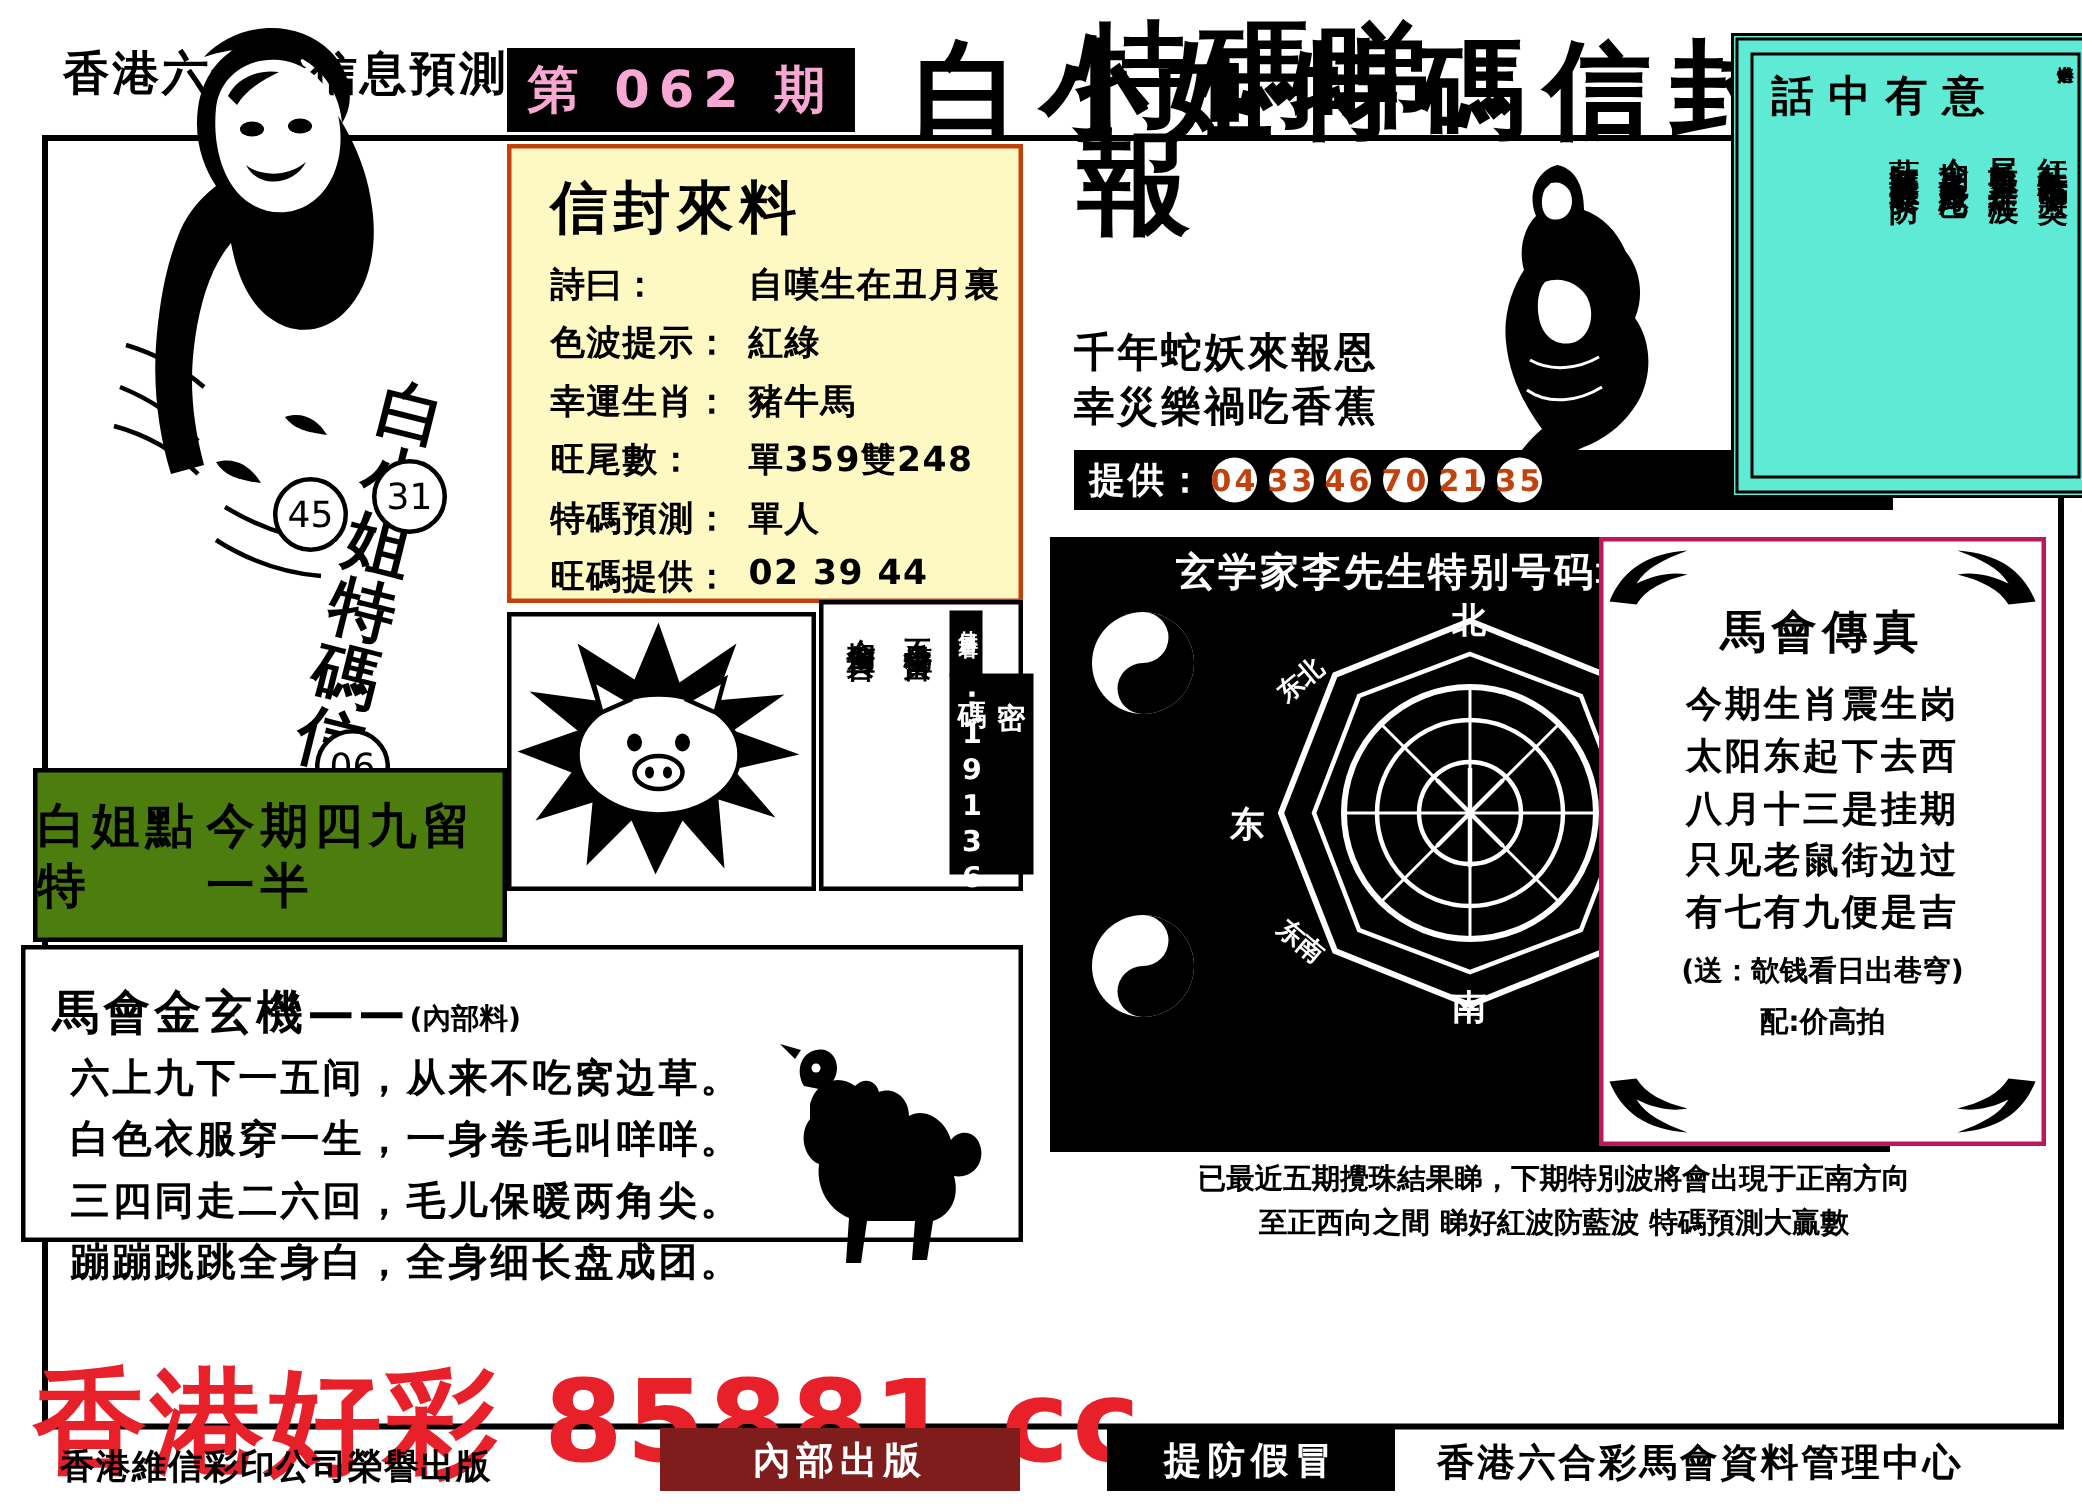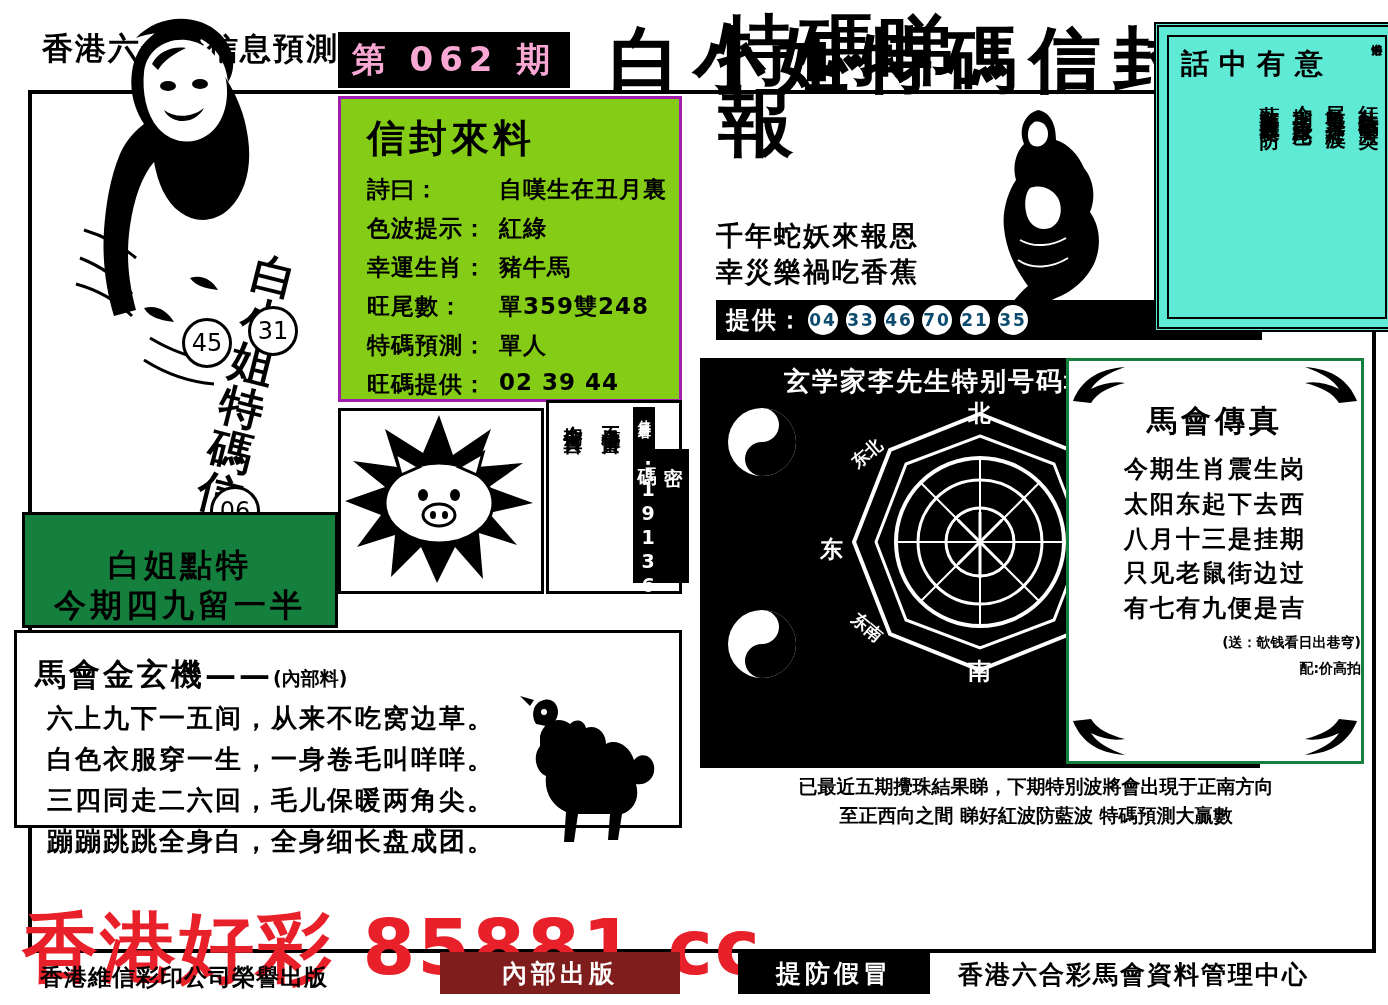--- a/index.html
+++ b/index.html
@@ -24,69 +24,69 @@
   .vtitle span{display:block;}
 
   .ball{position:absolute;width:44px;height:44px;border-radius:50%;border:3px solid #000;
         display:flex;align-items:center;justify-content:center;font-size:24px;font-weight:normal;background:#fff;}
 
   
   .issue{position:absolute;left:338px;top:32px;width:232px;height:56px;background:#000;color:#f9a8d4;
          display:flex;align-items:center;justify-content:center;font-size:34px;font-weight:bold;letter-spacing:6px;}
 
   
-  .envbox{position:absolute;left:338px;top:96px;width:338px;height:300px;border:3px solid #a21caf;background:#84cc16;}
+  .envbox{position:absolute;left:338px;top:96px;width:338px;height:300px;border:3px solid #c2410c;background:#fef9c3;}
   .envbox h3{margin:0;padding:14px 0 6px 26px;font-size:38px;font-weight:bold;letter-spacing:4px;}
   .envrow{display:flex;font-size:23px;font-weight:bold;padding:4px 0 4px 26px;letter-spacing:1px;}
   .envrow .k{min-width:132px;}
   .envrow .v{}
 
   
   .pigbox{position:absolute;left:338px;top:408px;width:200px;height:180px;border:3px solid #000;background:#fff;overflow:hidden;}
   .codebox{position:absolute;left:546px;top:400px;width:130px;height:188px;border:3px solid #000;background:#fff;}
   .codecol{position:absolute;top:6px;writing-mode:vertical-rl;text-orientation:upright;font-size:19px;font-weight:bold;letter-spacing:2px;}
   .codecol.inv{background:#000;color:#fff;padding:3px 2px;}
 
   
-  .tipbox{position:absolute;left:22px;top:512px;width:310px;height:110px;border:3px solid #000;background:#15803d;
-          display:flex;flex-direction:column;align-items:center;justify-content:flex-end;}
+  .tipbox{position:absolute;left:22px;top:512px;width:310px;height:110px;border:3px solid #000;background:#4d7c0f;
+          display:flex;align-items:center;justify-content:center;}
   .tipbox div{font-size:32px;font-weight:bold;letter-spacing:4px;line-height:1.25;}
 
   
   .poembox{position:absolute;left:14px;top:630px;width:662px;height:192px;border:3px solid #000;background:#fff;}
   .poembox .ptitle{font-size:31px;font-weight:bold;padding:21px 0 2px 18px;letter-spacing:3px;}
   .poembox .ptitle .sub{font-size:19px;font-weight:bold;letter-spacing:0;}
   .poembox .pline{font-size:26px;font-weight:bold;padding:3px 0 3px 30px;letter-spacing:2px;}
 
   
   .bigtitle{position:absolute;left:718px;top:14px;width:260px;height:200px;font-size:76px;font-weight:bold;
             line-height:0.95;letter-spacing:4px;}
   .slogan{position:absolute;left:716px;top:218px;font-size:27px;font-weight:bold;line-height:1.35;letter-spacing:2px;}
   .supply{position:absolute;left:716px;top:300px;width:536px;height:40px;background:#000;color:#fff;
           display:flex;align-items:center;padding-left:10px;font-size:24px;font-weight:bold;letter-spacing:2px;}
-  .supply .num{background:#fff;color:#0c4a6e;border-radius:50%;width:30px;height:30px;display:inline-flex;
-          align-items:center;justify-content:center;margin:0 4px;font-size:17px;}
+  .supply .num{background:#fff;color:#c2410c;border-radius:50%;width:30px;height:30px;display:inline-flex;
+          align-items:center;justify-content:center;margin:0 4px;font-size:20px;}
 
   .stampbox{position:absolute;left:1154px;top:22px;width:236px;height:300px;border:5px double #000;background:#5eead4;}
   .stampbox .inner{position:absolute;inset:8px;border:2px solid #000;}
   .stamp-h{position:absolute;left:22px;top:18px;font-size:28px;font-weight:bold;letter-spacing:10px;}
   .stamp-cols{position:absolute;left:16px;top:62px;right:12px;height:195px;display:flex;flex-direction:row-reverse;
               justify-content:flex-start;gap:6px;}
   .stamp-cols .c{writing-mode:vertical-rl;text-orientation:upright;font-size:20px;font-weight:bold;letter-spacing:4px;}
   .stamp-tiny{position:absolute;right:12px;top:8px;writing-mode:vertical-rl;text-orientation:upright;font-size:11px;font-weight:bold;}
 
   
   .wheelpanel{position:absolute;left:700px;top:358px;width:560px;height:410px;background:#000;color:#fff;}
   .wheelpanel .wt{position:absolute;top:6px;left:0;width:100%;text-align:center;font-size:26px;font-weight:bold;letter-spacing:2px;}
 
   .footnote{position:absolute;left:700px;top:772px;width:672px;font-size:19px;font-weight:bold;line-height:1.5;text-align:center;}
-  .faxpanel{position:absolute;left:1066px;top:358px;width:292px;height:400px;border:3px solid #15803d;background:#fff;}
+  .faxpanel{position:absolute;left:1066px;top:358px;width:292px;height:400px;border:3px solid #be185d;background:#fff;}
   .faxpanel h4{margin:0;text-align:center;font-size:30px;font-weight:bold;letter-spacing:4px;padding-top:40px;}
   .faxline{text-align:center;font-size:24px;font-weight:bold;letter-spacing:2px;line-height:1.45;}
-  .faxsmall{text-align:right;font-size:14px;font-weight:bold;margin-top:8px;}
+  .faxsmall{text-align:center;font-size:19px;font-weight:bold;margin-top:8px;}
   .corner{position:absolute;width:58px;height:42px;}
 
   
   .wm{position:absolute;left:22px;top:898px;width:1000px;height:86px;color:#e8202a;font-size:76px;font-weight:bold;
       letter-spacing:2px;white-space:nowrap;}
   .foot-left{position:absolute;left:40px;top:962px;font-size:23px;font-weight:bold;letter-spacing:1px;}
   .foot-b1{position:absolute;left:440px;top:952px;width:240px;height:42px;background:#7f1d1d;color:#fff;
            display:flex;align-items:center;justify-content:center;font-size:25px;font-weight:bold;letter-spacing:4px;}
   .foot-b2{position:absolute;left:738px;top:952px;width:192px;height:42px;background:#000;color:#fff;
            display:flex;align-items:center;justify-content:center;font-size:25px;font-weight:bold;letter-spacing:4px;}

